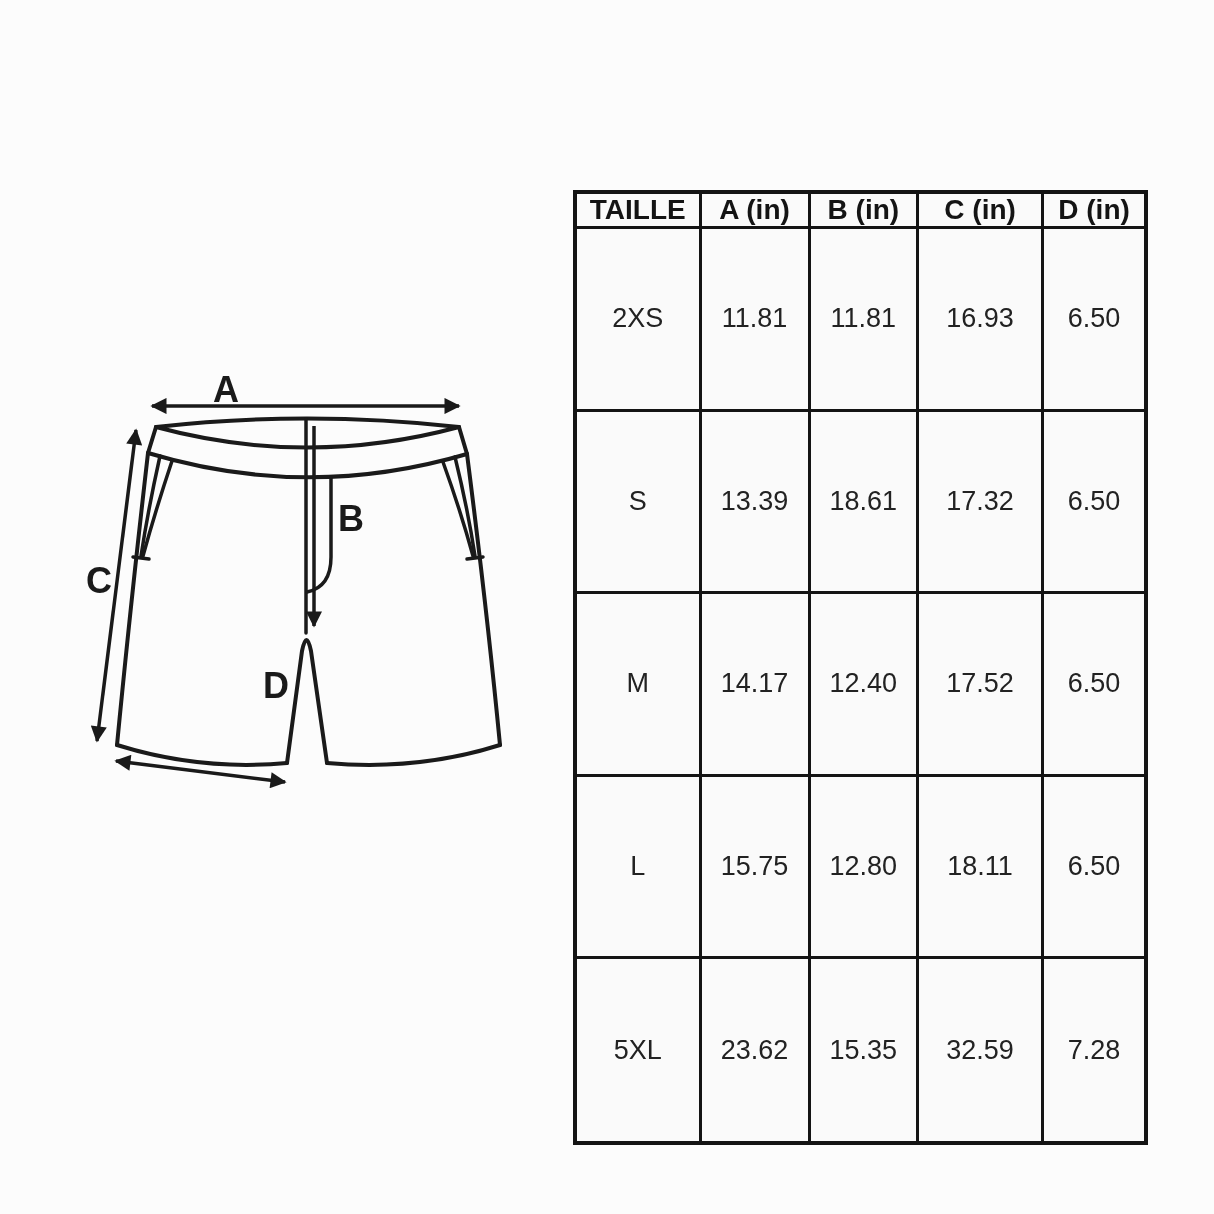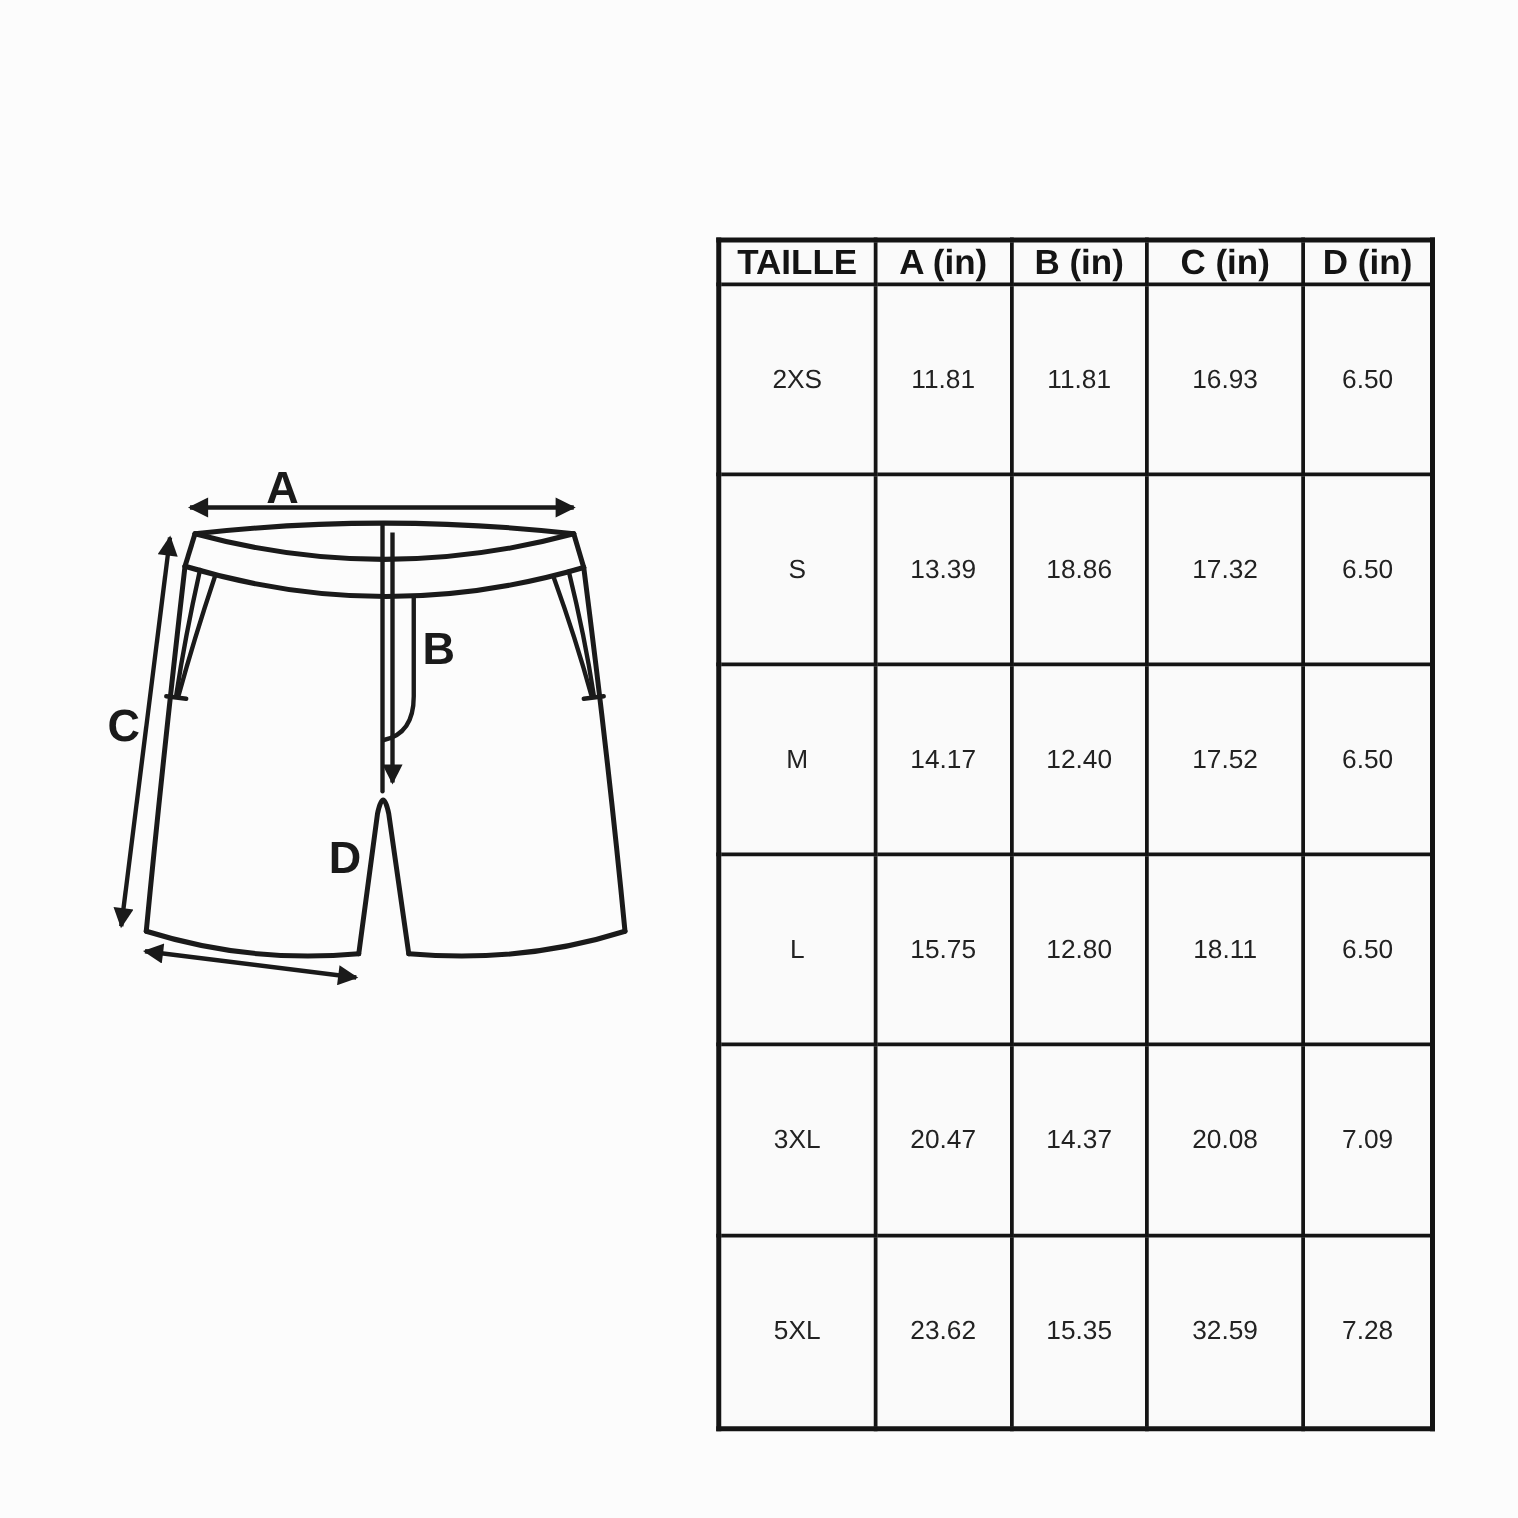--- a/index.html
+++ b/index.html
@@ -57,21 +57,21 @@
     text-align:center;
     vertical-align:middle;
     padding:0;
   }
   table.size-chart th{
     font-size:28px;
     font-weight:700;
     color:var(--header-text);
   }
   table.size-chart td{
-    font-size:21px;
+    font-size:27px;
     font-weight:400;
     color:var(--cell-text);
   }
 </style>
 </head>
 <body>
 
 <div class="stage">
 
   <svg class="diagram-svg" viewBox="0 0 560 1214" aria-hidden="true">
@@ -145,46 +145,39 @@
           <tr>
             <td>2XS</td>
             <td>11.81</td>
             <td>11.81</td>
             <td>16.93</td>
             <td>6.50</td>
           </tr>
           <tr>
             <td>S</td>
             <td>13.39</td>
-            <td>18.86</td>
+            <td>18.61</td>
             <td>17.32</td>
             <td>6.50</td>
           </tr>
           <tr>
             <td>M</td>
             <td>14.17</td>
             <td>12.40</td>
             <td>17.52</td>
             <td>6.50</td>
           </tr>
           <tr>
             <td>L</td>
             <td>15.75</td>
             <td>12.80</td>
             <td>18.11</td>
             <td>6.50</td>
           </tr>
           <tr>
-            <td>3XL</td>
-            <td>20.47</td>
-            <td>14.37</td>
-            <td>20.08</td>
-            <td>7.09</td>
-          </tr>
-          <tr>
             <td>5XL</td>
             <td>23.62</td>
             <td>15.35</td>
             <td>32.59</td>
             <td>7.28</td>
           </tr>
         </tbody>
     </table>
   </div>
 

